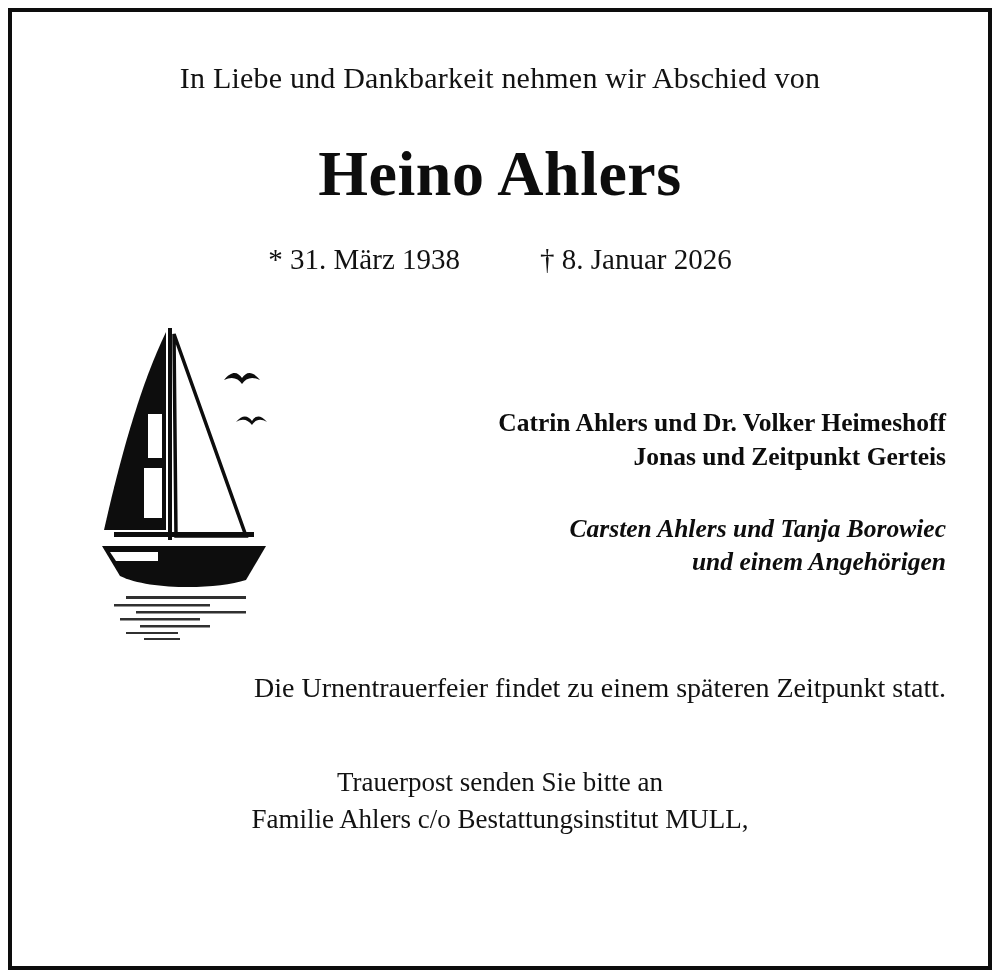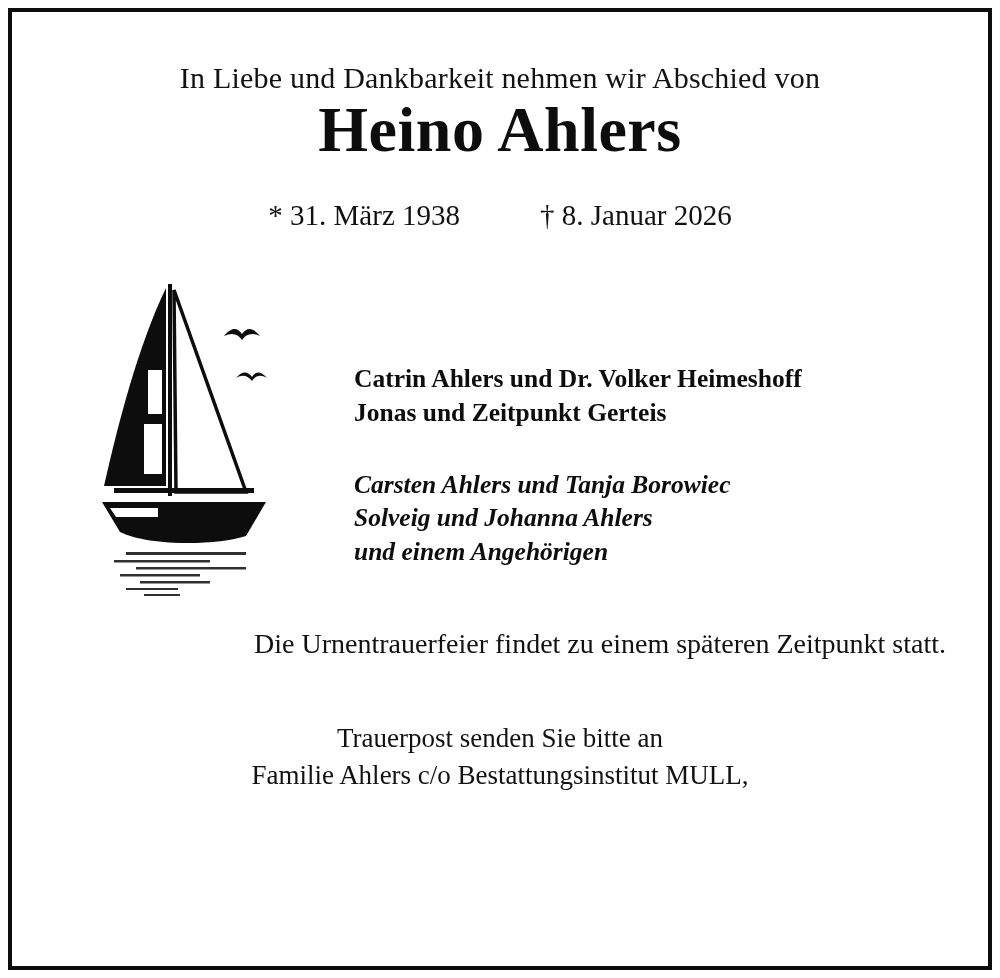--- a/index.html
+++ b/index.html
@@ -44,20 +44,21 @@
     font-size: 30px;
     letter-spacing: 0.2px;
     line-height: 1.2;
     color: #121212;
   }
   .name {
     text-align: center;
     font-size: 64px;
     font-weight: 700;
     letter-spacing: 0.5px;
+    margin-top: 44px;
     line-height: 1.05;
     color: #0d0d0d;
   }
   .dates {
     margin-top: 36px;
     display: flex;
     justify-content: center;
     gap: 80px;
     font-size: 29px;
     color: #121212;
@@ -72,21 +73,21 @@
   }
   .boat {
     position: absolute;
     left: 42px;
     top: 0px;
     width: 210px;
     height: 330px;
   }
   .mourners {
     margin-left: 300px;
-    text-align: left;
+    text-align: right;
     padding-top: 88px;
   }
   .family-block {
     font-size: 25.5px;
     font-weight: 700;
     line-height: 1.32;
     color: #0d0d0d;
   }
   .family-block + .family-block {
     margin-top: 38px;
@@ -163,21 +164,20 @@
         </svg>
       </div>
 
       <div class="mourners">
         <div class="family-block">
           <div>Catrin Ahlers und Dr. Volker Heimeshoff</div>
           <div>Jonas und Zeitpunkt Gerteis</div>
         </div>
         <div class="family-block">
           <div>Carsten Ahlers und Tanja Borowiec</div>
-          <div>Solveig und Johanna Ahlers</div>
           <div>und einem Angehörigen</div>
         </div>
       </div>
 
     </div>
 
     <div class="ceremony">Die Urnentrauerfeier findet zu einem späteren Zeitpunkt statt.</div>
 
     <div class="contact">
       <div>Trauerpost senden Sie bitte an</div>

